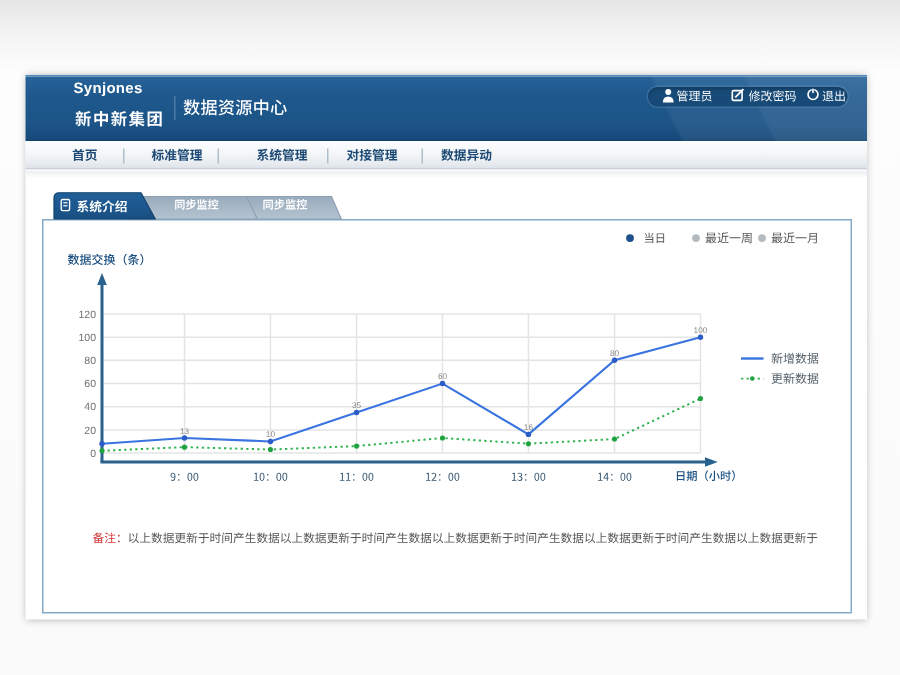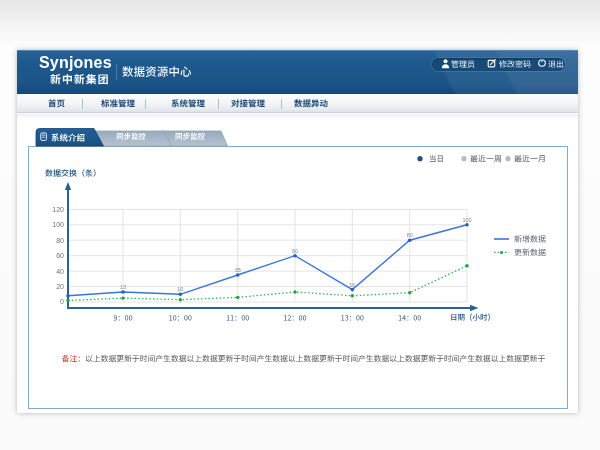--- a/index.html
+++ b/index.html
@@ -3,21 +3,21 @@
 <div class="abs" style="left:17px;top:50px;width:561px;height:363px;background:#fff;box-shadow:0 0 5px rgba(0,0,0,0.28);"></div>
 <div class="abs" style="left:17px;top:50px;width:561px;height:44px;background:linear-gradient(180deg,#26629a 0,#1e588c 30%,#1c5487 75%,#17497a 97%,#123f6b 100%);border-top:1px solid #4f88b6;box-sizing:border-box;"></div>
 <div class="abs" style="left:330px;top:51px;width:248px;height:43px;background:linear-gradient(64deg,rgba(255,255,255,0) 46%,rgba(255,255,255,0.055) 47%,rgba(255,255,255,0.055) 69%,rgba(255,255,255,0.1) 70%);"></div>
 <div class="abs" style="left:17px;top:94px;width:561px;height:19px;background:linear-gradient(180deg,#fcfdfe 0,#f3f5f7 50%,#e7ebef 85%,#dde2e9 100%);border-bottom:1px solid #ccd2dc;box-sizing:border-box;"></div>
 <div class="abs" style="left:17px;top:114px;width:561px;height:4px;background:linear-gradient(180deg,#eceff2,#fbfbfc);"></div>
 <div class="abs" style="left:81.5px;top:99px;width:1px;height:10px;background:#aebfcc;"></div>
 <div class="abs" style="left:144.5px;top:99px;width:1px;height:10px;background:#aebfcc;"></div>
 <div class="abs" style="left:217.5px;top:99px;width:1px;height:10px;background:#aebfcc;"></div>
 <div class="abs" style="left:280.5px;top:99px;width:1px;height:10px;background:#aebfcc;"></div>
 <div class="abs" style="left:432px;top:57.5px;width:133px;height:13.5px;background:#174a77;border-radius:7px;box-shadow:inset 0 1px 2px rgba(0,0,0,0.25),0 0 0 1px rgba(120,170,210,0.25);"></div>
-<div class="abs" style="left:39px;top:54px;width:70px;color:#fff;font-size:16px;font-weight:bold;letter-spacing:0.2px;text-align:center;">Synjones</div>
+<div class="abs" style="left:49px;top:54px;width:70px;color:#fff;font-size:10px;font-weight:bold;letter-spacing:0.2px;">Synjones</div>
 <svg style="position:absolute;left:441px;top:58px" width="130" height="13" viewBox="0 0 130 13">
     <circle cx="4.5" cy="3.3" r="2" fill="#fff"></circle>
     <path d="M0.9 10.3 Q0.9 6.3 4.5 6.3 Q8.1 6.3 8.1 10.3 Z" fill="#fff"></path>
     <rect x="47.2" y="2.4" width="6.5" height="6.5" rx="0.8" fill="none" stroke="#fff" stroke-width="1.1"></rect>
     <line x1="49.2" y1="6.9" x2="54.6" y2="1.4" stroke="#fff" stroke-width="1.2"></line>
     <circle cx="101" cy="5" r="3.3" fill="none" stroke="#fff" stroke-width="1.1"></circle>
     <line x1="101" y1="0.6" x2="101" y2="3.6" stroke="#1b5183" stroke-width="1.8"></line>
     <line x1="101" y1="1.2" x2="101" y2="4" stroke="#fff" stroke-width="1.1"></line>
   </svg>
 <svg style="position:absolute;left:50.0px;top:71.4px;overflow:visible" width="61" height="16">

